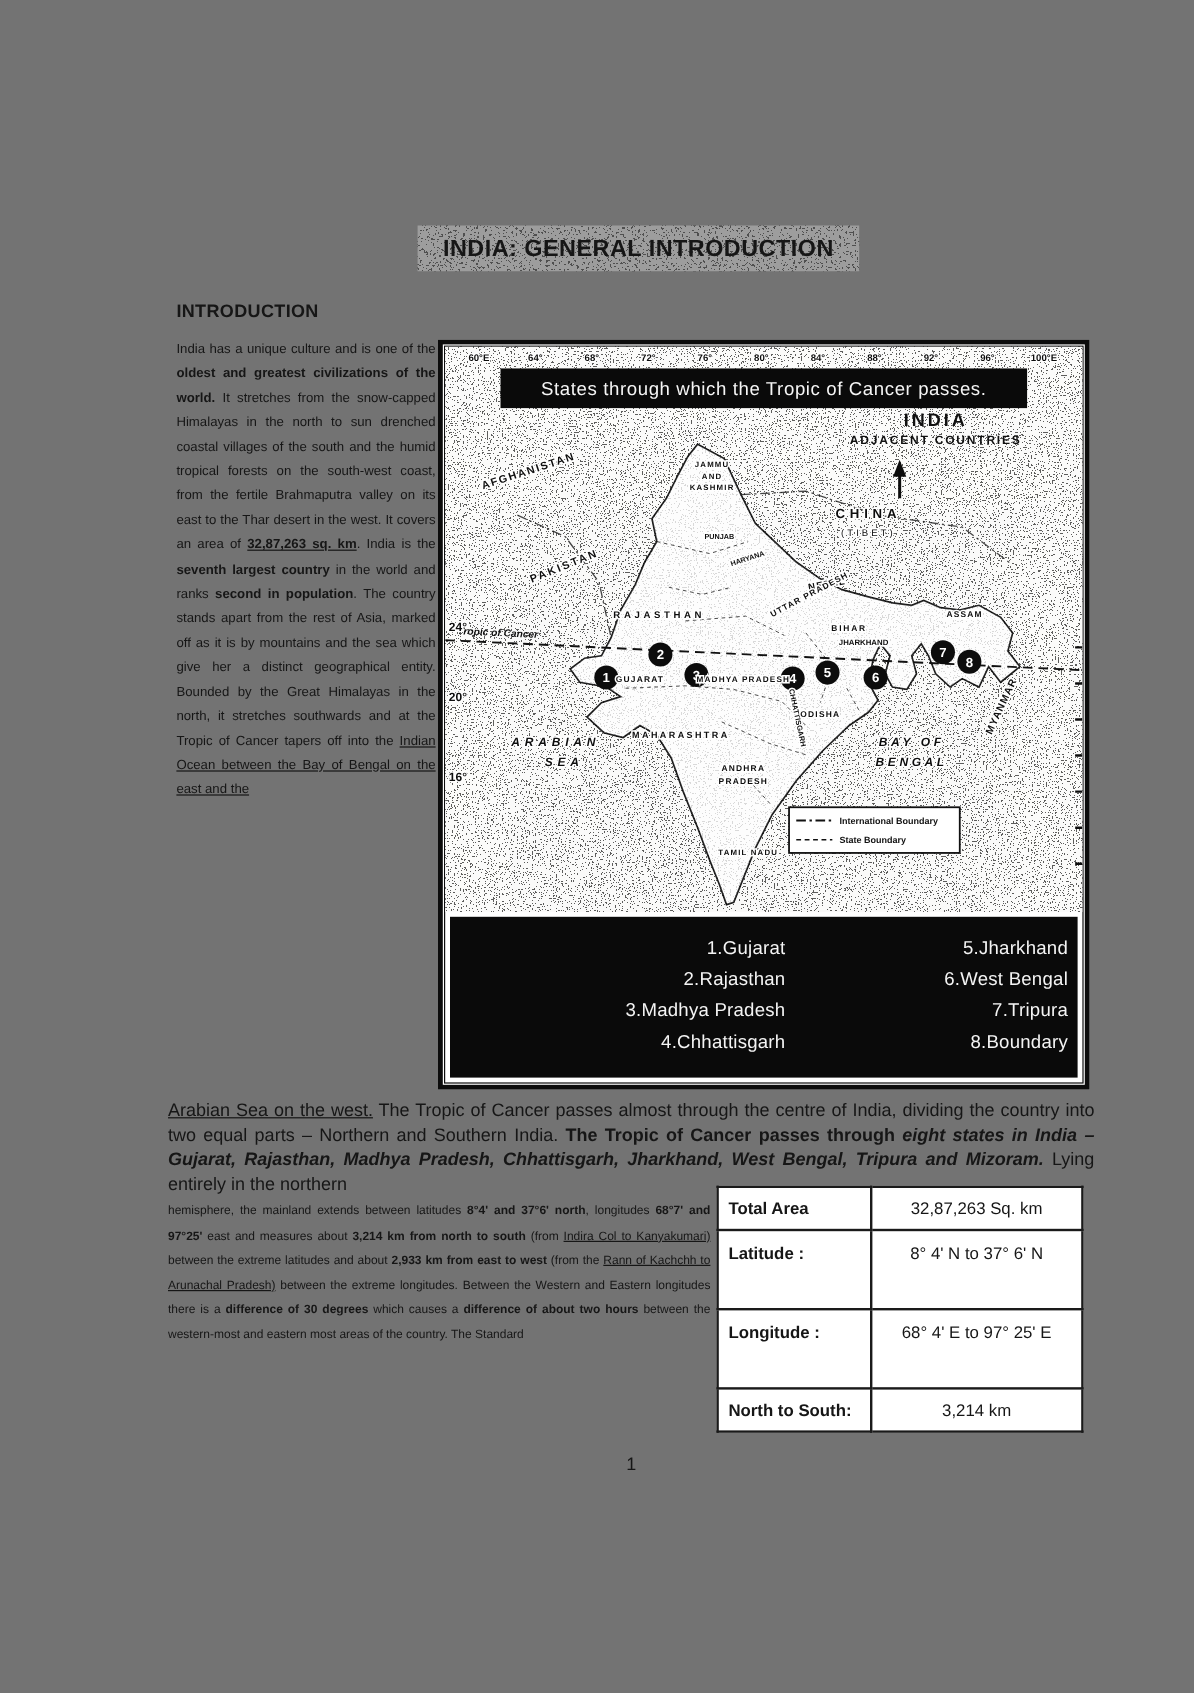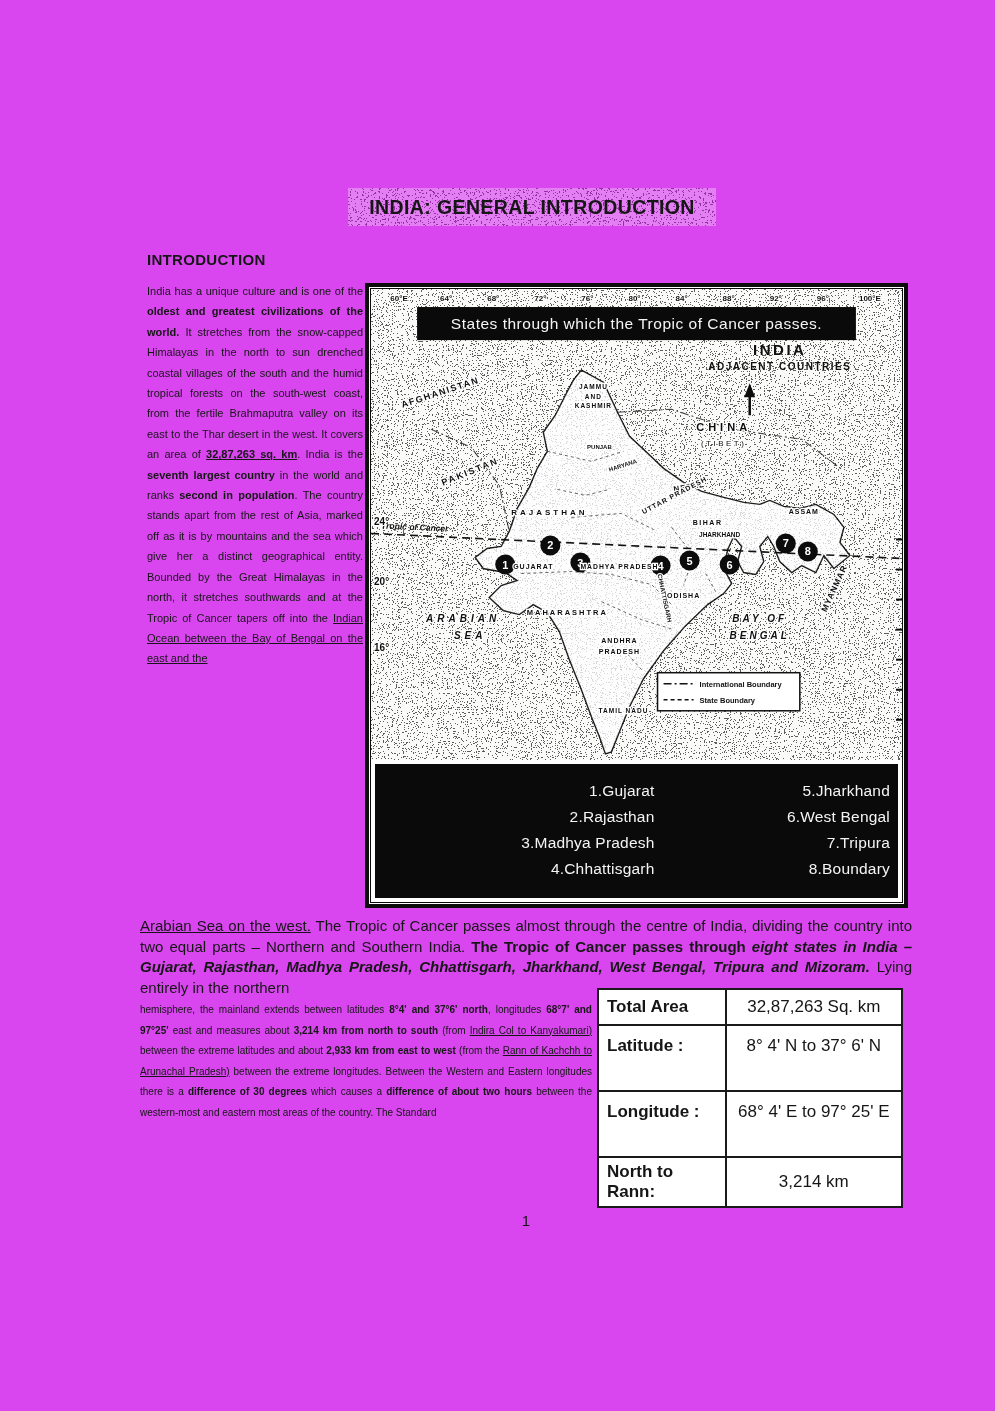--- a/index.html
+++ b/index.html
@@ -1,16 +1,16 @@
 <!DOCTYPE html>
 <html><head>
 <meta charset="utf-8">
 <style>
   html,body{margin:0;padding:0;background:#888;}
-  .page{position:relative;width:995px;height:1411px;margin:0 auto;background:#d946ef;
+  .page{position:relative;width:995px;height:1411px;margin:0 auto;background:#737373;
         font-family:"Liberation Sans",sans-serif;color:#161616;overflow:hidden;}
   
   .doc-title{position:absolute;left:348px;top:188px;width:368px;height:38px;
              display:flex;align-items:center;justify-content:center;}
   .doc-title svg.noise{position:absolute;inset:0;width:100%;height:100%;opacity:.3;}
   .doc-title h1{position:relative;margin:0;font-size:19.5px;font-weight:bold;letter-spacing:.4px;white-space:nowrap;}
   
   .intro-heading{position:absolute;left:147px;top:251px;font-size:15px;font-weight:bold;letter-spacing:.3px;}
   .col-left{position:absolute;left:147px;top:281px;width:216px;font-size:11px;line-height:20.4px;text-align:justify;}
   
@@ -20,21 +20,21 @@
   svg.mapsvg{display:block;width:100%;height:auto;}
   .states-box{margin:4px;background:#0a0a0a;color:#f4f4f4;display:flex;padding:14px 8px 16px 44px;}
   .states-col{flex:1;}
   .state-item{font-size:15.5px;line-height:26px;letter-spacing:.2px;text-align:right;}
   .state-item .num{display:inline-block;width:28px;}
   
   .para-full{position:absolute;left:140px;top:916px;width:772px;font-size:15px;line-height:20.6px;text-align:justify;}
   .col2{position:absolute;left:140px;top:1000px;width:452px;font-size:10px;line-height:20.5px;text-align:justify;}
   
   table.geo-table{position:absolute;left:597px;top:988px;width:306px;border-collapse:collapse;background:#fff;}
-  table.geo-table td{border:2px solid #1a1a1a;font-size:17px;padding:4px 8px;}
+  table.geo-table td{border:2px solid #1a1a1a;font-size:14px;padding:4px 8px;}
   table.geo-table td.lbl{font-weight:bold;width:42%;}
   table.geo-table td.val{text-align:center;}
   table.geo-table tr.tall td{height:50px;vertical-align:top;padding-top:10px;}
   table.geo-table tr.short td{height:26px;vertical-align:middle;}
   .page-num{position:absolute;left:140px;top:1212px;width:772px;text-align:center;font-size:15px;}
   .seg-u{text-decoration:underline;}
 </style>
 </head>
 <body>
 
@@ -251,20 +251,20 @@
       </tr>
       <tr class="tall">
         <td class="lbl">Latitude :</td>
         <td class="val">8° 4' N to 37° 6' N</td>
       </tr>
       <tr class="tall">
         <td class="lbl">Longitude :</td>
         <td class="val">68° 4' E to 97° 25' E</td>
       </tr>
       <tr class="short">
-        <td class="lbl">North to Rann:</td>
+        <td class="lbl">North to South:</td>
         <td class="val">3,214 km</td>
       </tr>
     </tbody>
   </table>
 
   <div class="page-num">1</div>
 </div>
 
 </body></html>

